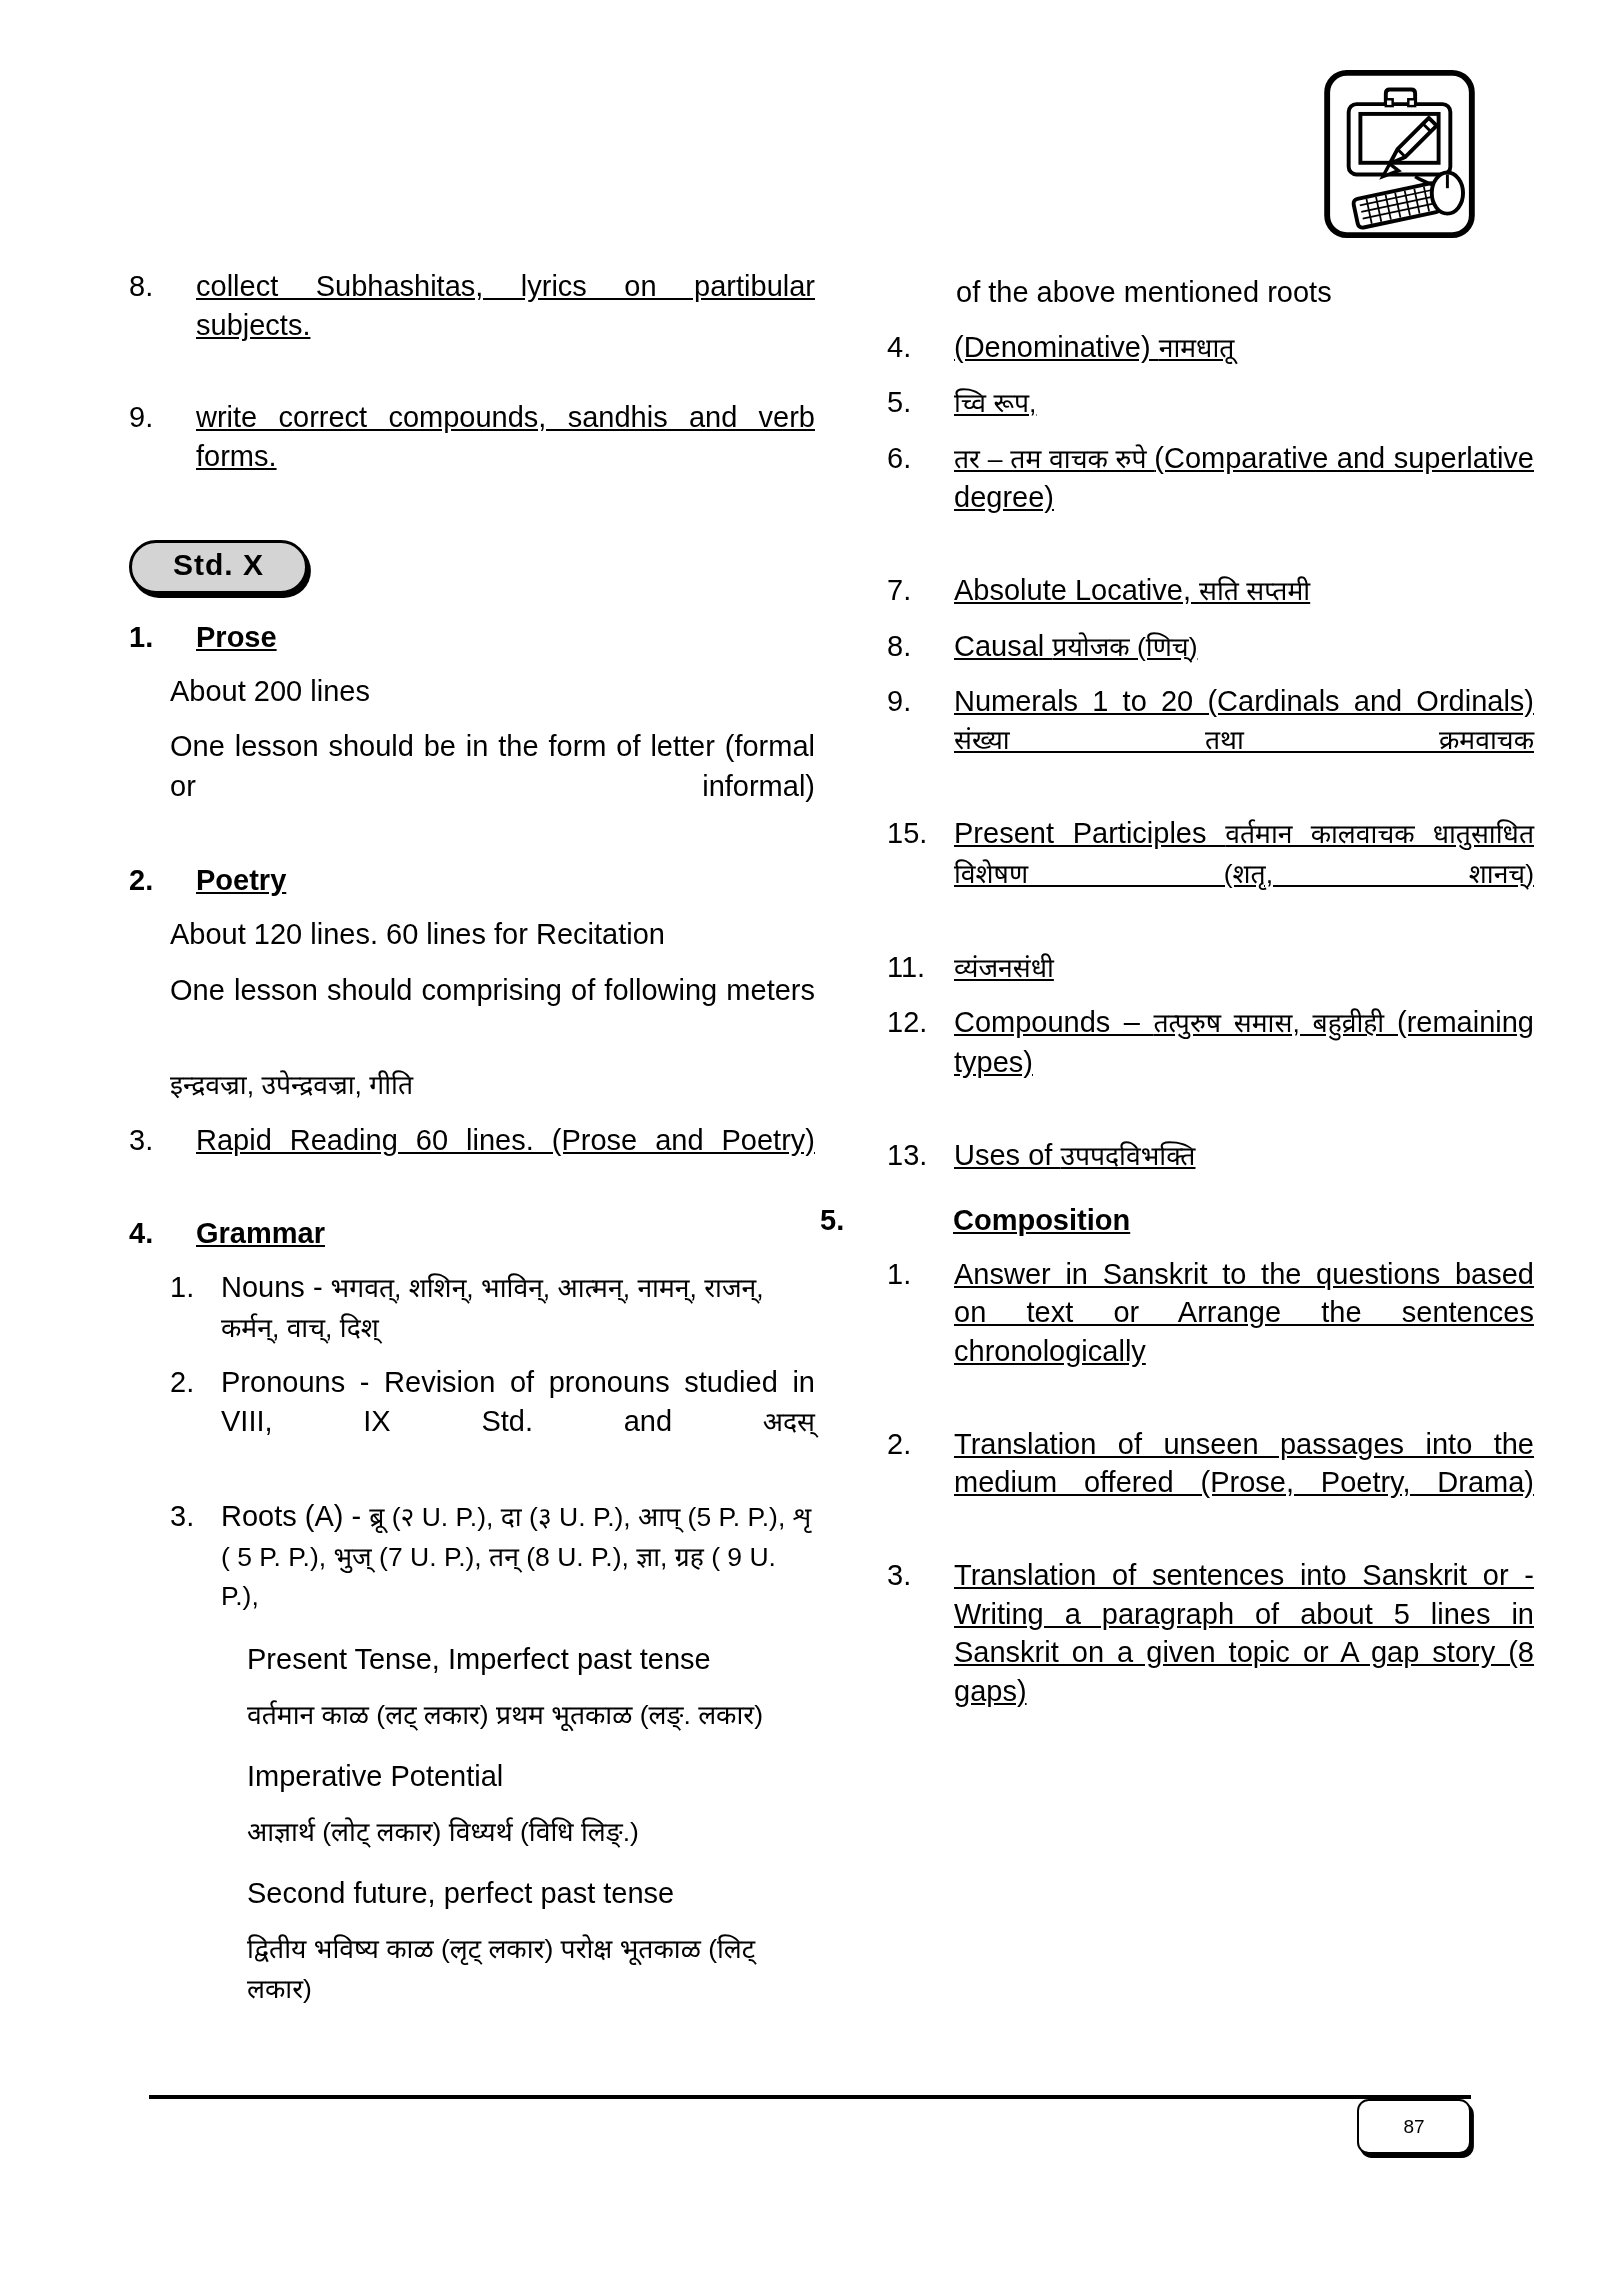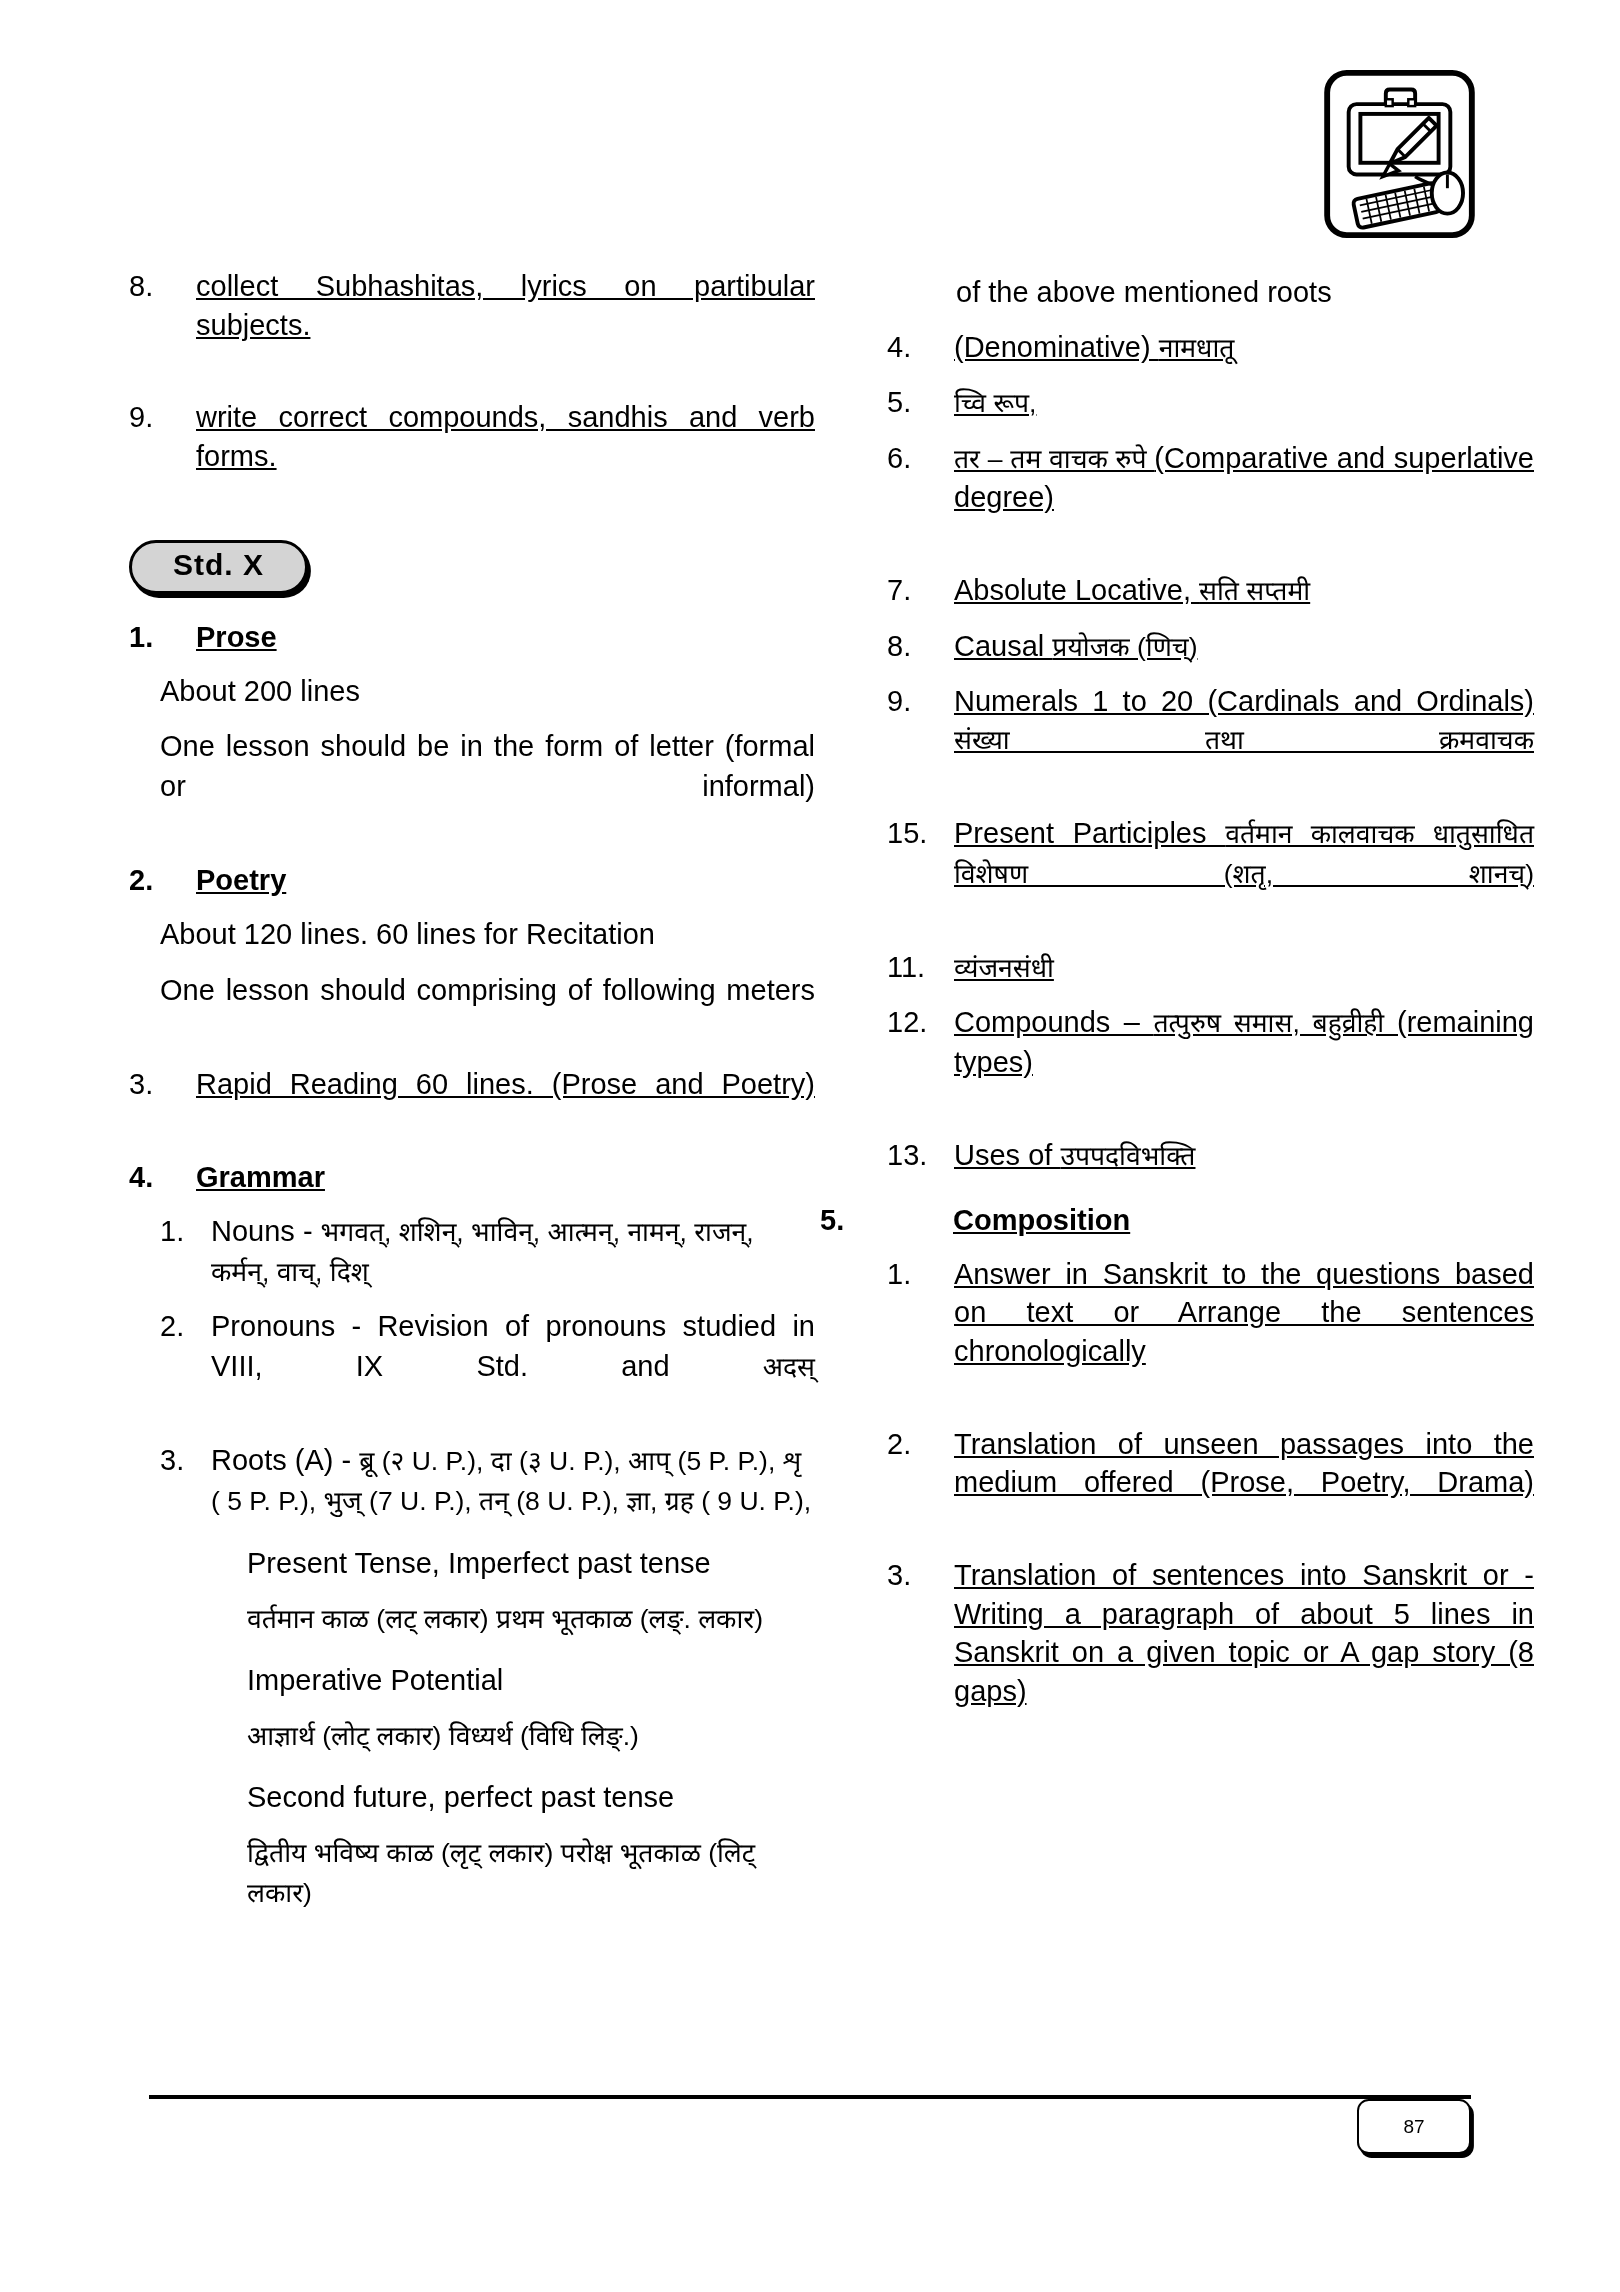--- a/index.html
+++ b/index.html
@@ -63,21 +63,21 @@
 
   .bold { font-weight: bold; }
   .just { text-align: justify; }
   .just::after { content: ""; display: inline-block; width: 100%; }
 
   .plain {
     font-size: 29px;
     line-height: 1.36;
     margin-bottom: 15.7px;
   }
-  .indent-1 { margin-left: 31px; }
+  .indent-1 { margin-left: 41px; }
   .indent-2 { margin-left: 118px; }
   .indent-r1 { margin-left: 69px; }
 
   .dev {
     font-size: 26.5px;
     line-height: 1.42;
   }
   .dev-block {
     font-size: 26.5px;
     line-height: 1.52;
@@ -193,20 +193,21 @@
     </div>
     <div class="plain indent-1">About 200 lines</div>
     <div class="plain indent-1 just">One lesson should be in the form of letter (formal or informal)</div>
 
     <div class="row lvl1">
       <span class="num bold">2.</span>
       <span class="body bold">Poetry</span>
     </div>
     <div class="plain indent-1">About 120 lines. 60 lines for Recitation</div>
     <div class="plain indent-1 just">One lesson should comprising of following meters</div>
+    <div class="dev-block indent-1">इन्द्रवज्रा,  उपेन्द्रवज्रा,  गीति</div>
 
     <div class="row lvl1">
       <span class="num">3.</span>
       <span class="body just">Rapid Reading 60 lines. (Prose and Poetry)</span>
     </div>
 
     <div class="row lvl1">
       <span class="num bold">4.</span>
       <span class="body bold">Grammar</span>
     </div>

